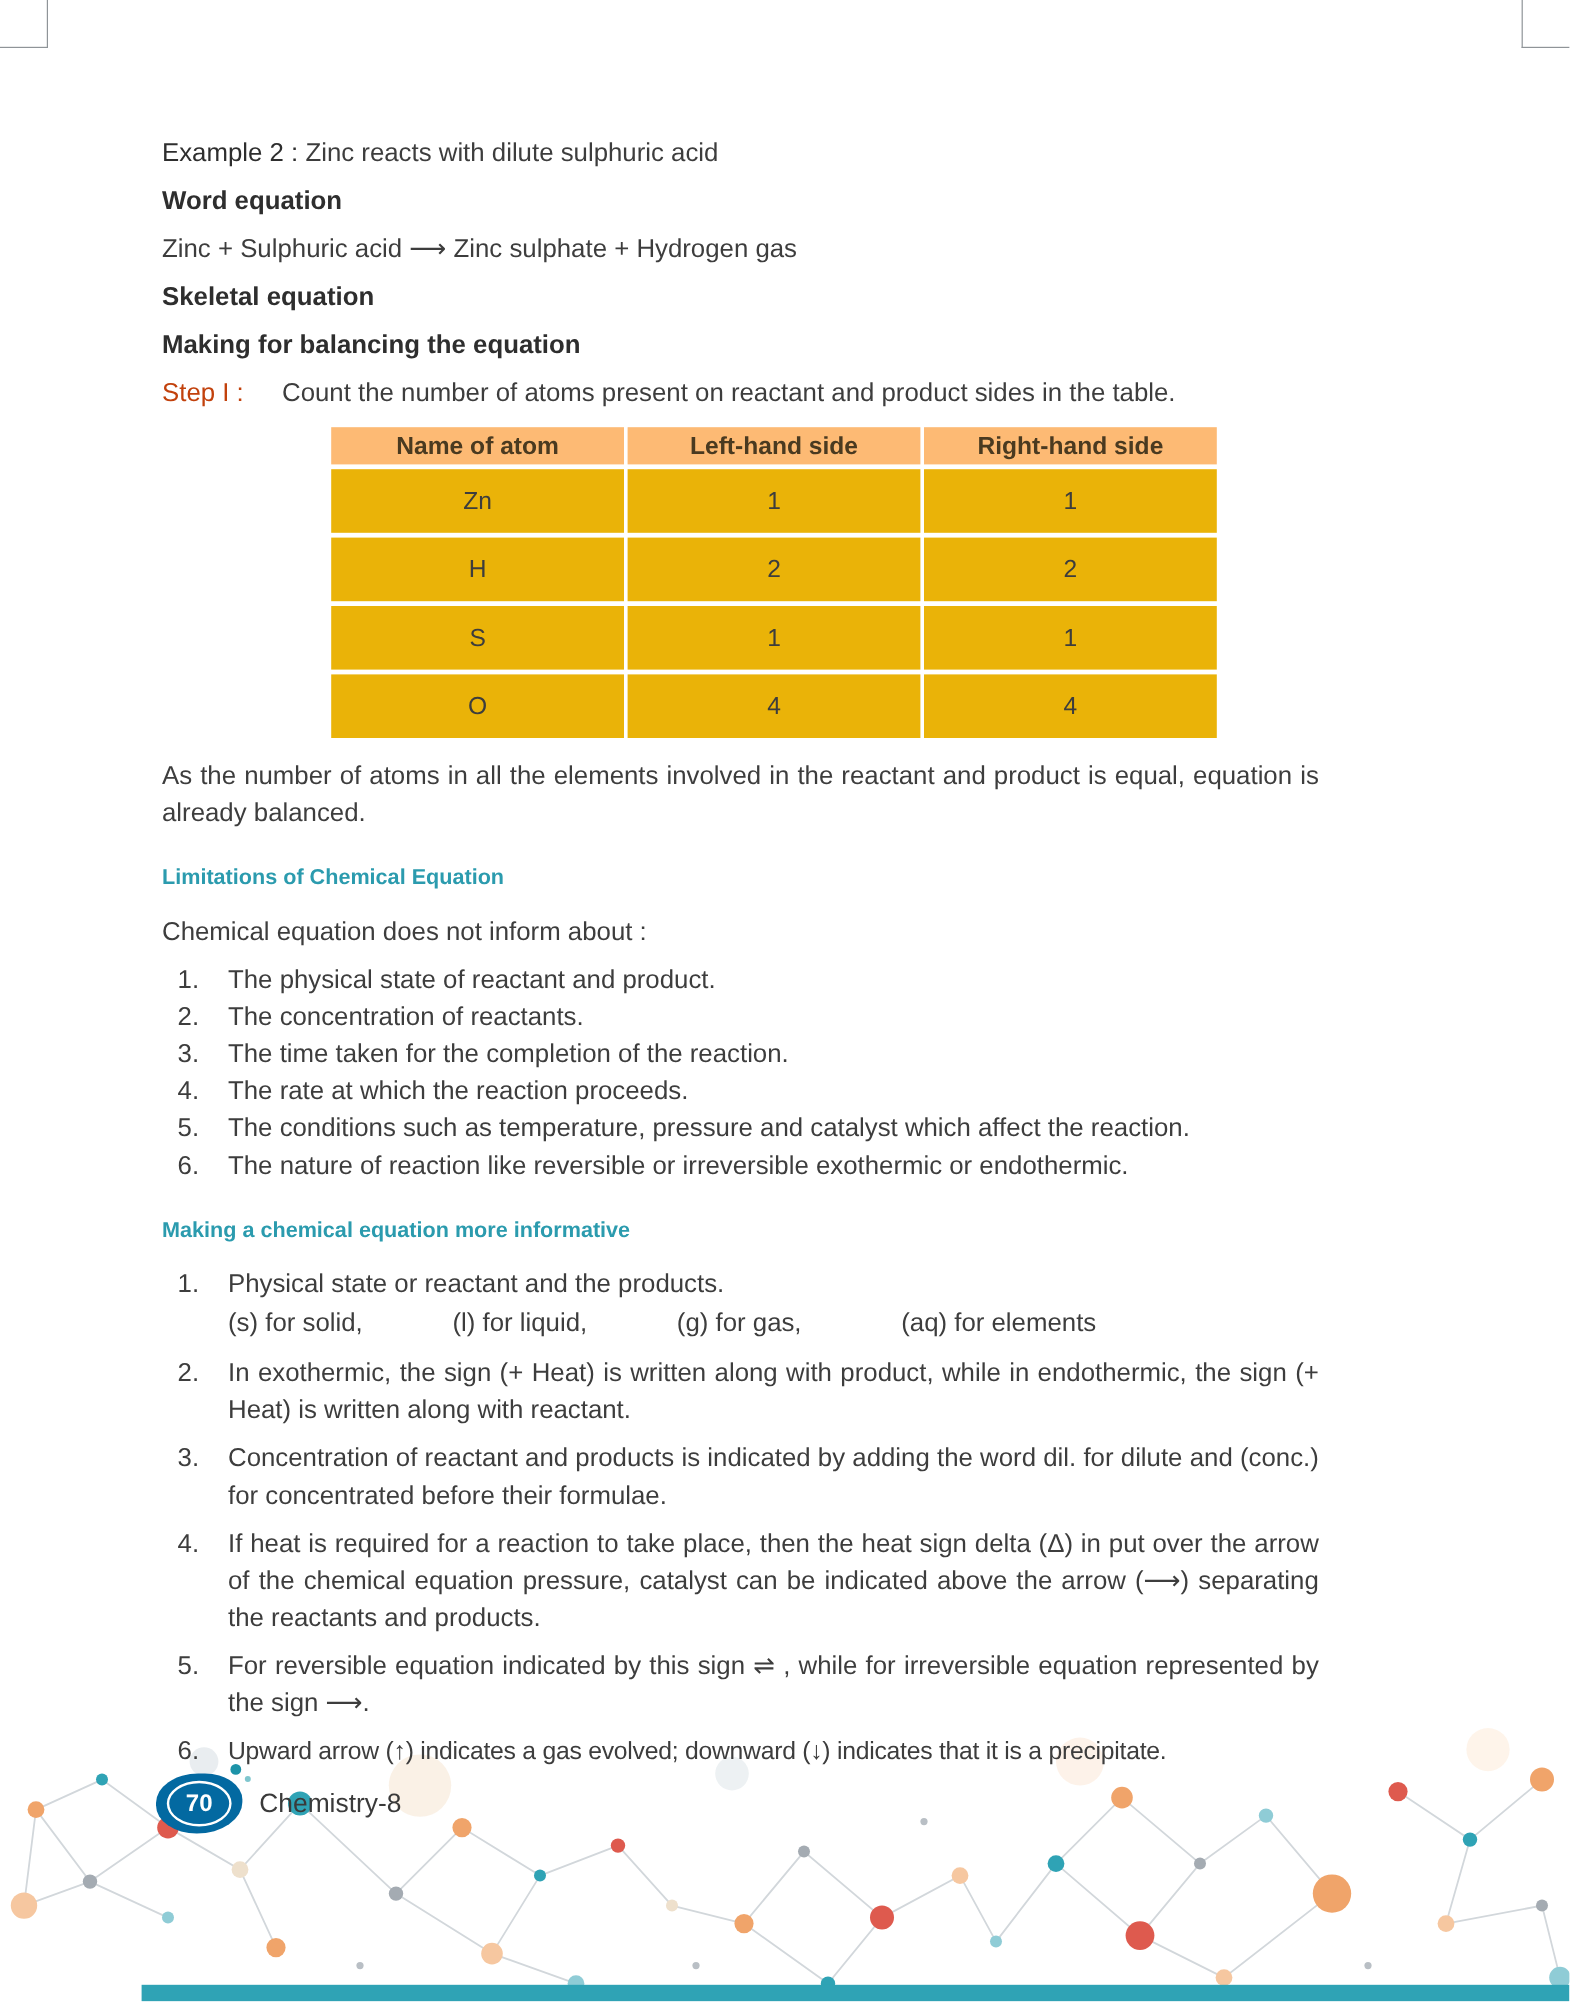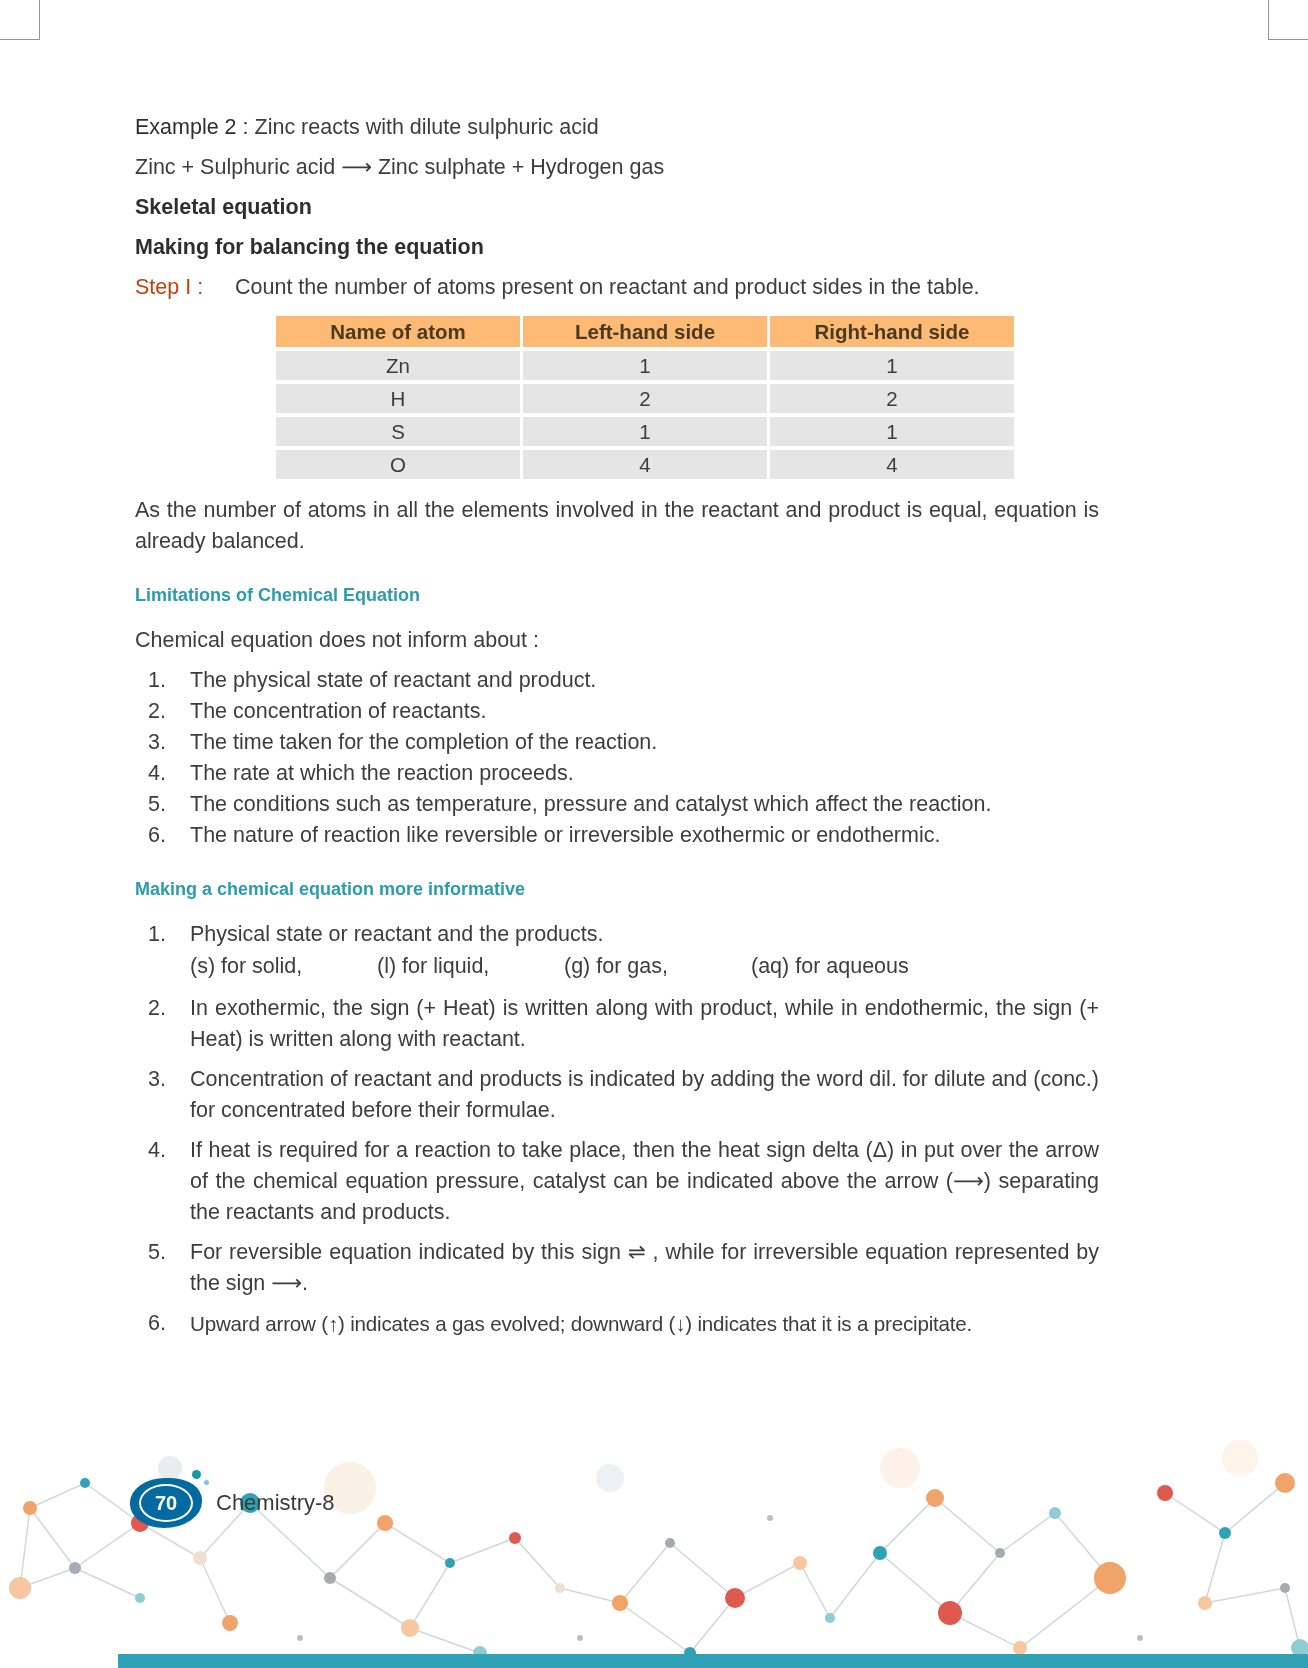--- a/index.html
+++ b/index.html
@@ -16,21 +16,21 @@
 
   .content{position:absolute;left:135px;top:112px;width:964px;z-index:2}
   .line{font-size:21.5px;line-height:30px;margin:0 0 10px}
   .b{font-weight:normal;color:#2e2e2e}
   .bold-line{font-weight:bold;color:#2e2e2e}
   .center-eq{text-align:center}
   .steplabel{display:inline-block;width:100px;font-weight:normal;color:#c2410c}
 
   .atom-table{border-collapse:separate;border-spacing:3px 4px;margin:2px 0 8px 138px;font-size:20.5px}
   .atom-table th{background:#fdba74;color:#4a3a20;font-weight:bold;width:244px;height:31px;text-align:center;padding:0}
-  .atom-table td{background:#e5e5e5;color:#3d3d3d;height:29px;text-align:center;padding:0}
+  .atom-table td{background:#eab308;color:#3d3d3d;height:29px;text-align:center;padding:12px}
 
   .para{font-size:21.5px;line-height:31px;text-align:justify;margin:12px 0 8px}
 
   .section-heading{font-size:18px;line-height:32px;font-weight:bold;color:#2b9bae;margin:22px 0 14px}
 
   .num-list{margin:2px 0 4px}
   .num-item{display:flex;font-size:21.5px;line-height:31px;padding-left:13px}
   .num-item .n{flex:0 0 42px}
   .num-item .t{flex:1}
   .sp{margin-bottom:9px}
@@ -60,20 +60,21 @@
   <div class="trim trim-tr-v"></div>
   <div class="trim trim-tr-h"></div>
 
   <main class="content">
 
     <p class="line">
       <span class="b">Example 2 :</span>
       <span>Zinc reacts with dilute sulphuric acid</span>
     </p>
 
+    <p class="line bold-line">Word equation</p>
 
     <p class="line">Zinc + Sulphuric acid  ⟶  Zinc sulphate + Hydrogen gas</p>
 
     <p class="line bold-line">Skeletal equation</p>
 
 
     <p class="line bold-line">Making for balancing the equation</p>
 
     <p class="line">
       <span class="steplabel">Step I :</span><span>Count the number of atoms present on reactant and product sides in the table.</span>
@@ -149,21 +150,21 @@
     <div class="num-list">
 
       <div class="num-item sp">
         <span class="n">1.</span>
         <div class="t">
           <div>Physical state or reactant and the products.</div>
           <div class="states-row">
             <span class="state">(s) for solid,</span>
             <span class="state">(l) for liquid,</span>
             <span class="state">(g) for gas,</span>
-            <span class="state">(aq) for aqueous</span>
+            <span class="state">(aq) for elements</span>
           </div>
         </div>
       </div>
 
       <div class="num-item sp">
         <span class="n">2.</span>
         <div class="t jt">In exothermic, the sign (+ Heat) is written along with product, while in endothermic, the sign (+ Heat) is written along with reactant.</div>
       </div>
 
       <div class="num-item sp">

